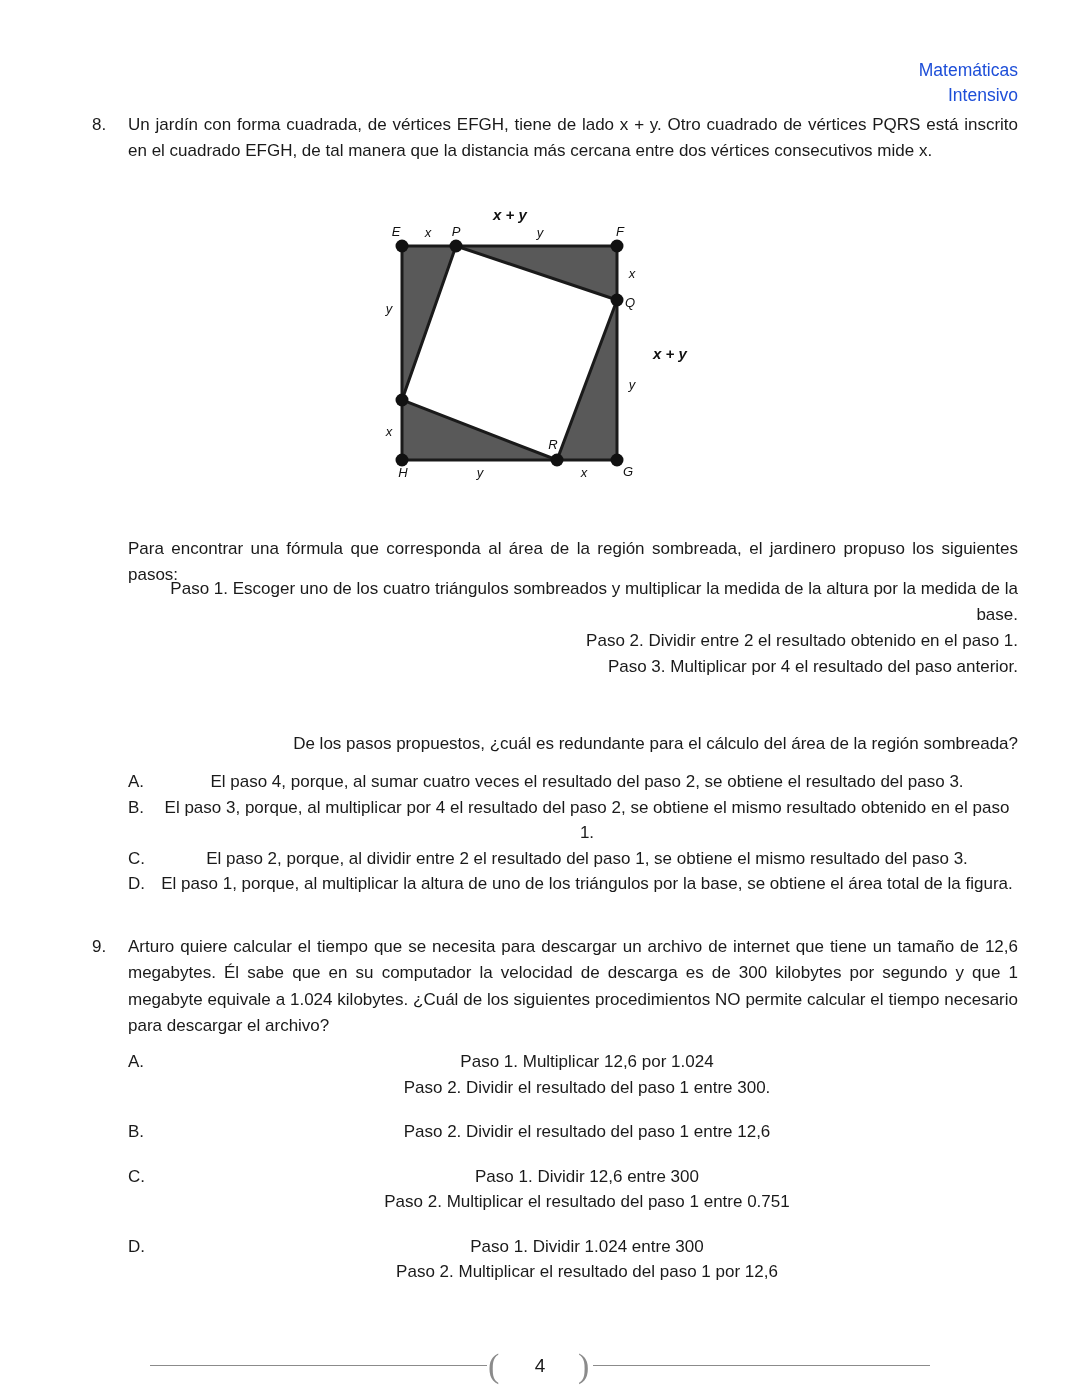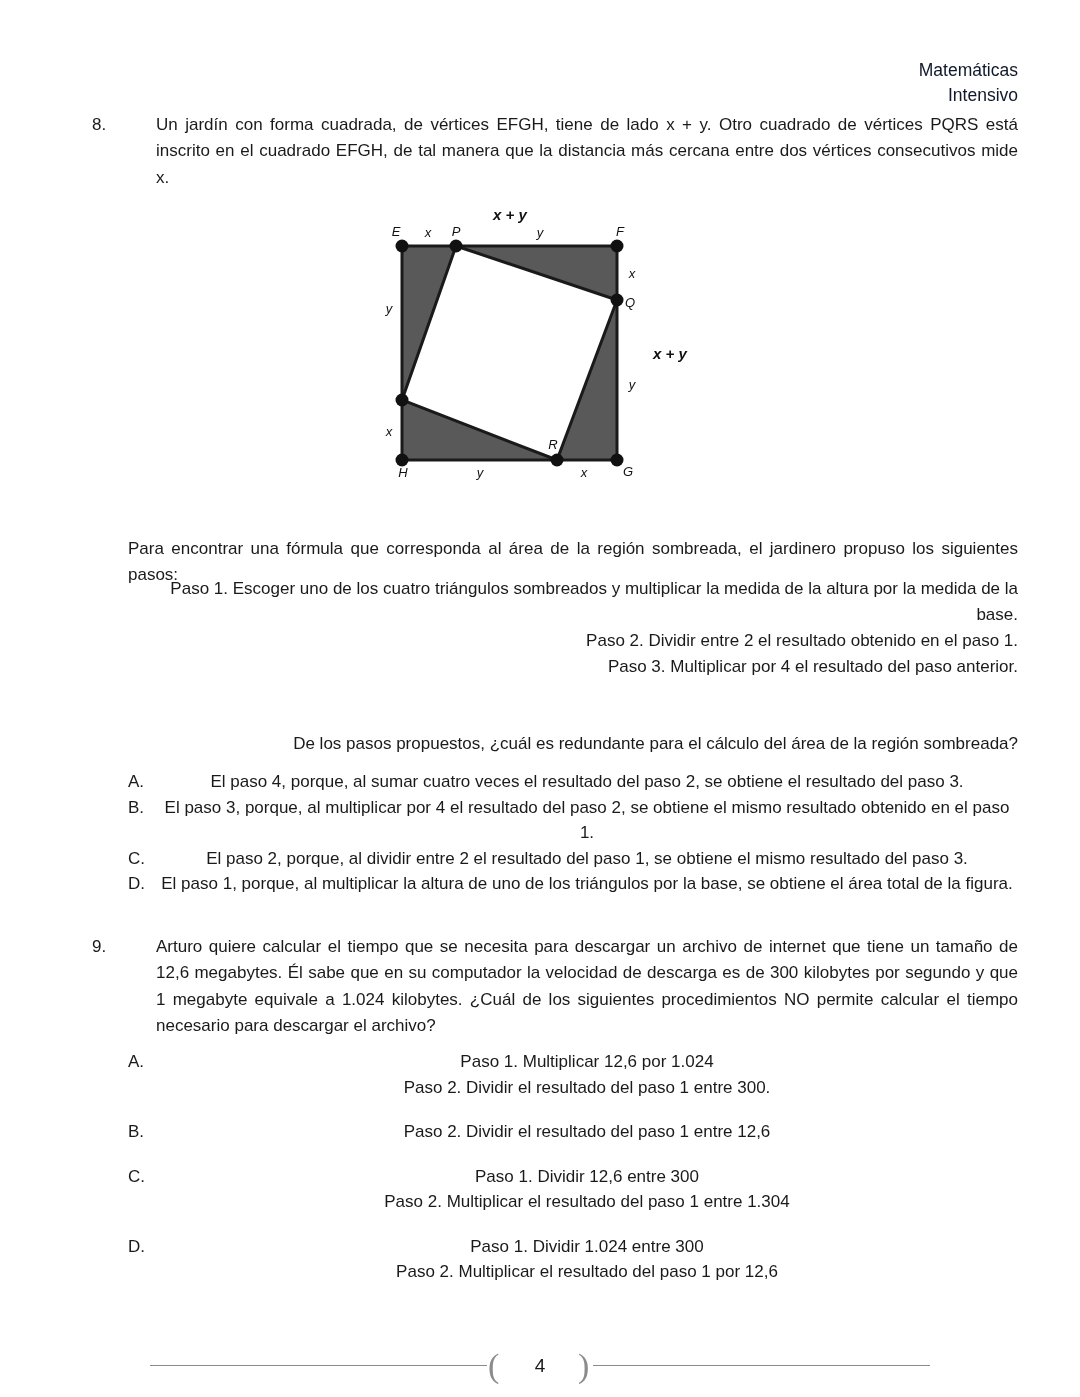--- a/index.html
+++ b/index.html
@@ -22,21 +22,21 @@
   }
 
   
   .doc-header {
     position: absolute;
     top: 58px;
     right: 62px;
     text-align: right;
     line-height: 1.45;
     font-size: 17.5px;
-    color: #0f172a;
+    color: #1d4ed8;
   }
 
   
   .question {
     position: absolute;
     left: 92px;
     right: 62px;
   }
   .q-row {
     display: flex;
@@ -47,21 +47,20 @@
     flex: 0 0 36px;
     font-size: 17px;
     line-height: 1.55;
   }
   .q-body {
     flex: 1 1 auto;
     font-size: 17px;
     line-height: 1.55;
     text-align: justify;
     text-justify: inter-word;
-    margin-left: 28px;
   }
 
   
   .para {
     position: absolute;
     left: 128px;
     right: 62px;
     font-size: 17px;
     line-height: 1.5;
     text-align: right;
@@ -239,21 +238,21 @@
     <div class="option">
       <div class="opt-letter">B.</div>
       <div class="opt-text">
         <div>Paso 2. Dividir el resultado del paso 1 entre 12,6</div>
       </div>
     </div>
     <div class="option">
       <div class="opt-letter">C.</div>
       <div class="opt-text">
         <div>Paso 1. Dividir 12,6 entre 300</div>
-        <div>Paso 2. Multiplicar el resultado del paso 1 entre 1.304</div>
+        <div>Paso 2. Multiplicar el resultado del paso 1 entre 0.751</div>
       </div>
     </div>
     <div class="option">
       <div class="opt-letter">D.</div>
       <div class="opt-text">
         <div>Paso 1. Dividir 1.024 entre 300</div>
         <div>Paso 2. Multiplicar el resultado del paso 1 por 12,6</div>
       </div>
     </div>
   </div>

